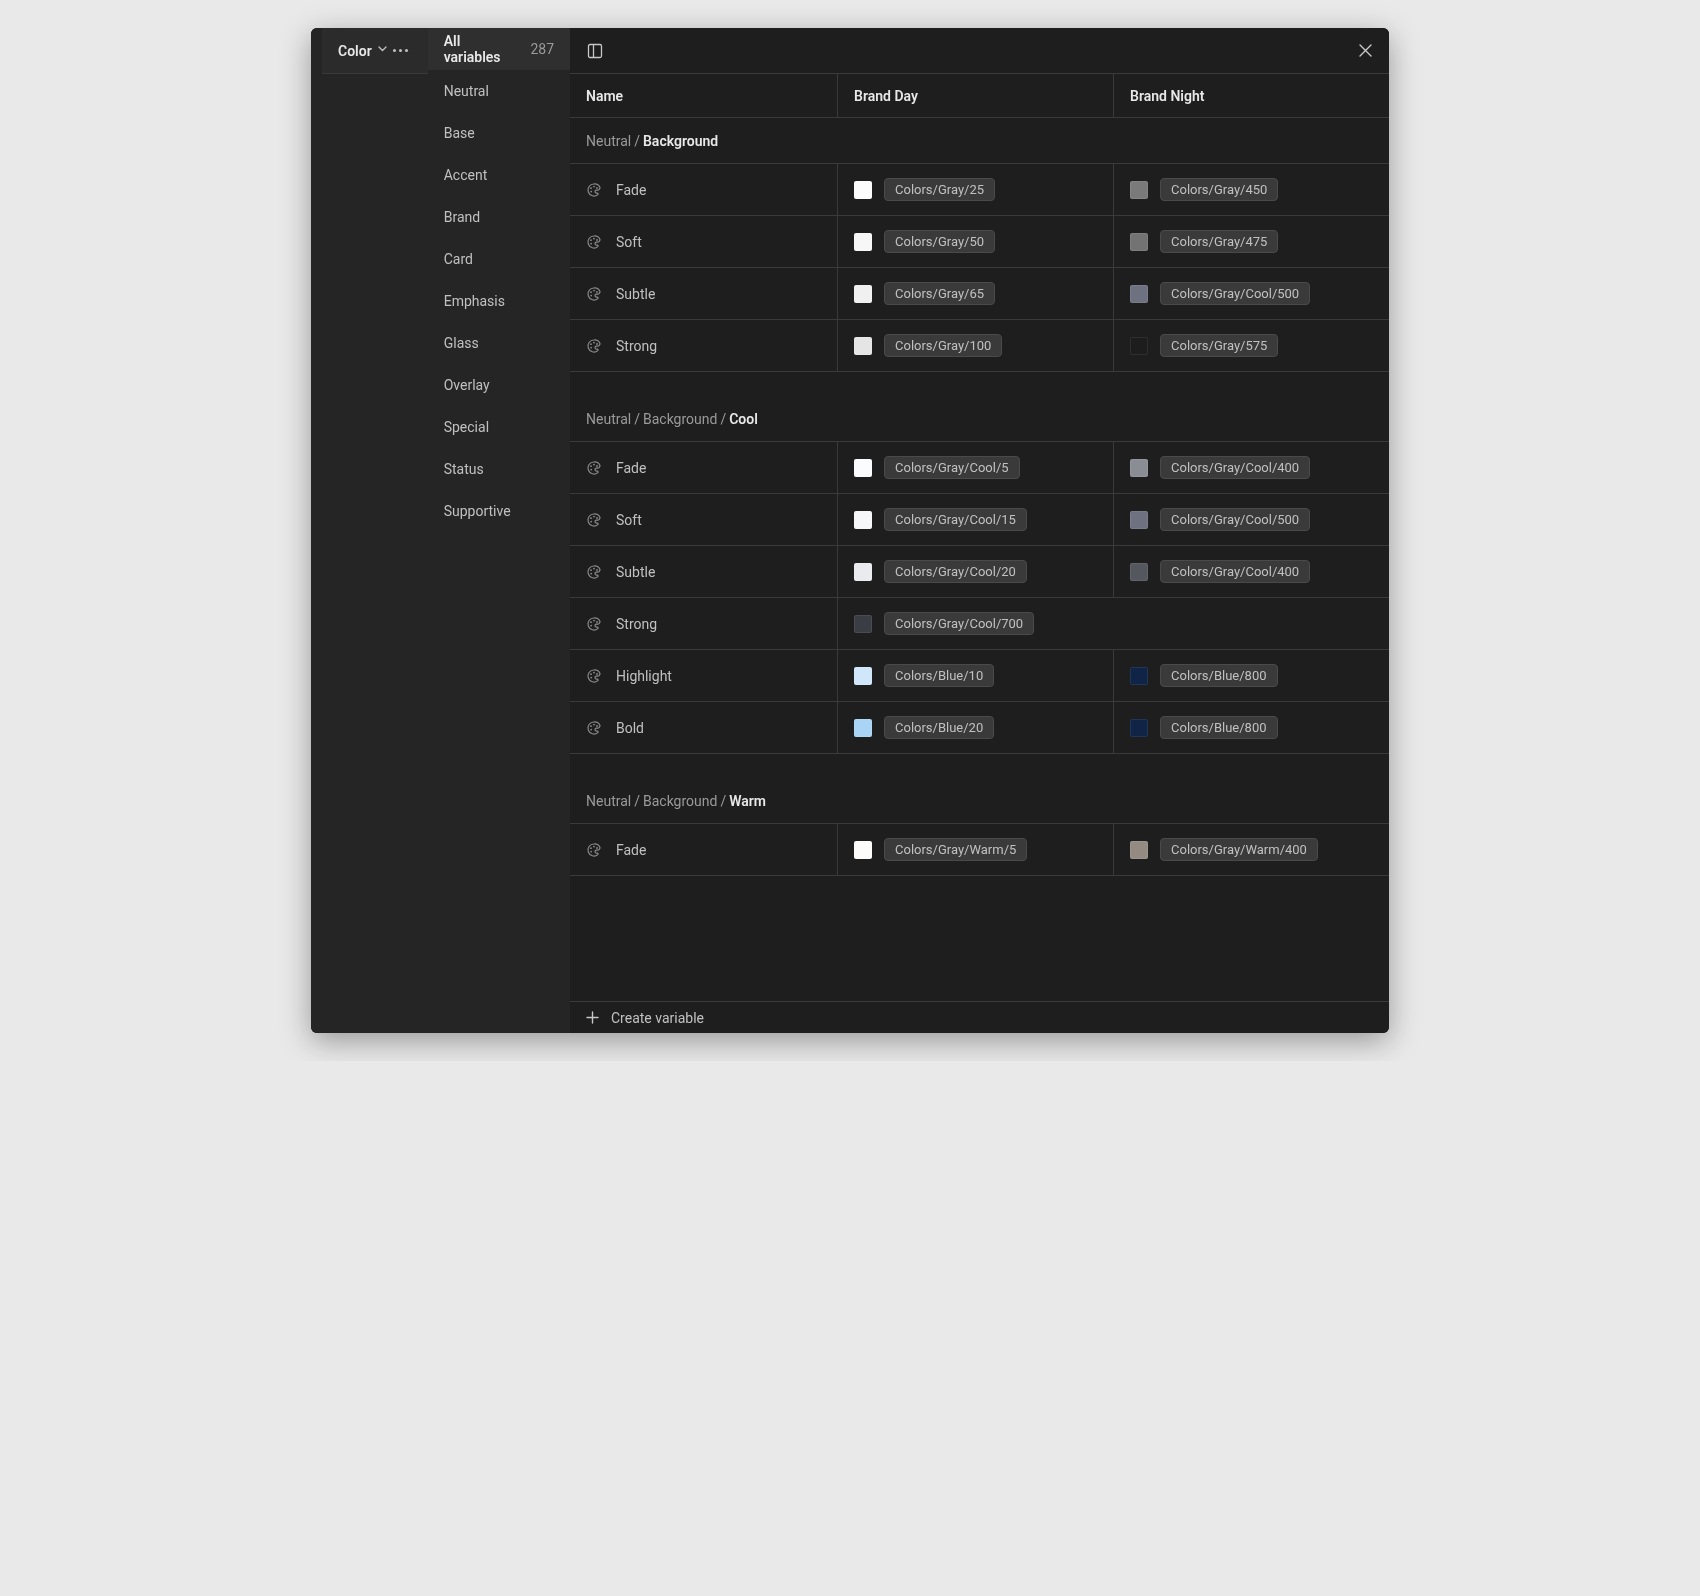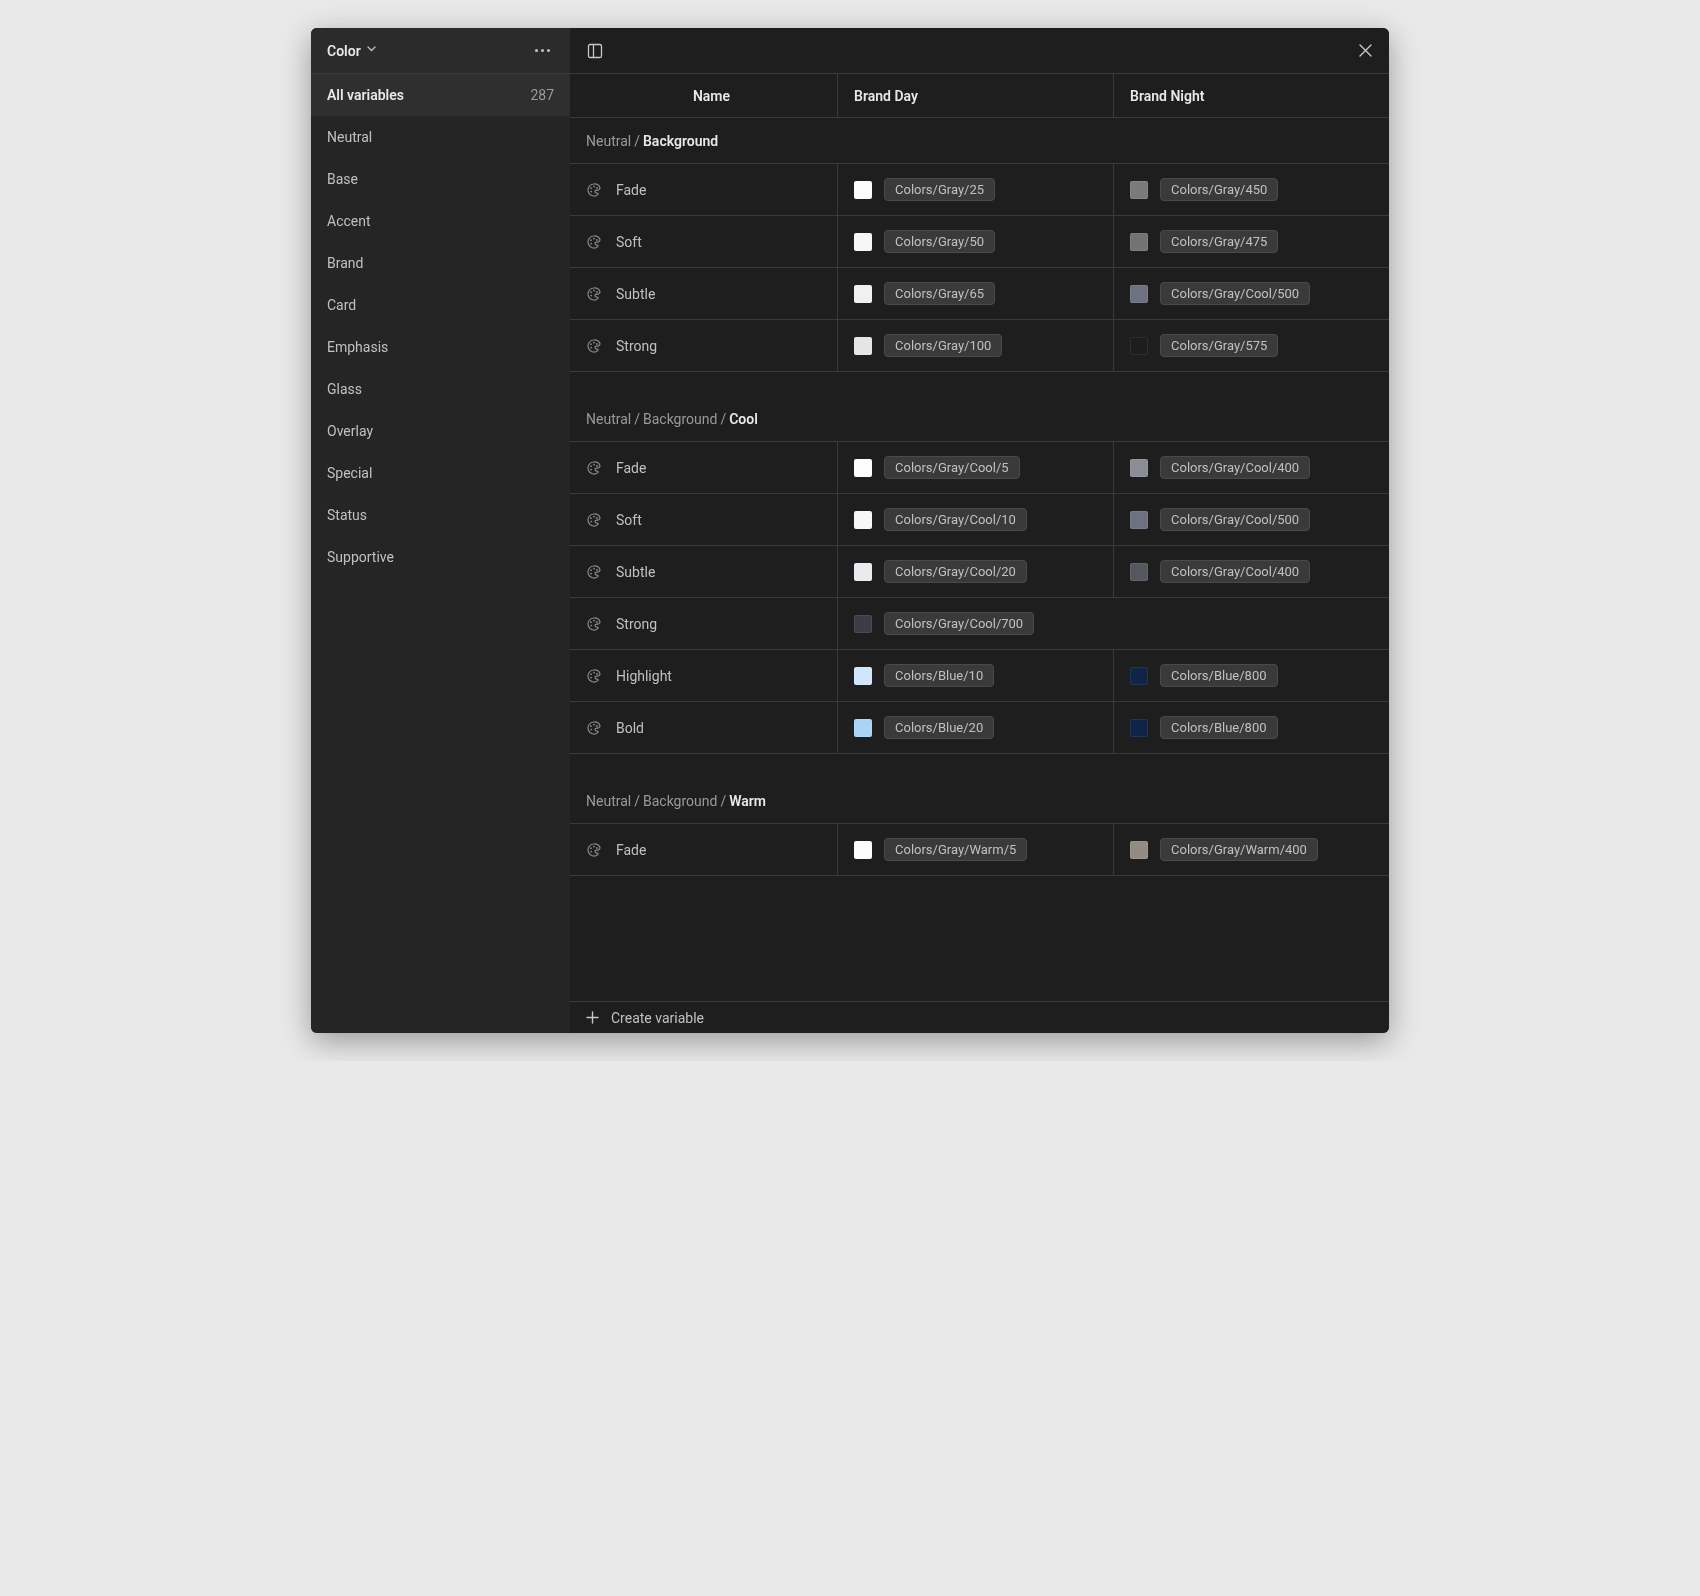--- a/index.html
+++ b/index.html
@@ -38,22 +38,22 @@
     overflow:hidden;
     display:flex;
     box-shadow:0 8px 30px rgba(0,0,0,.35);
     position:relative;
   }
   
   .sidebar{
     width:259px;
     background:var(--bg-sidebar);
     display:flex;
-    flex-direction:column;
     flex-shrink:0;
+    padding-left:11px;
   }
   .sidebar-header{
     height:46px;
     display:flex;
     align-items:center;
     justify-content:space-between;
     padding:0 14px 0 16px;
     border-bottom:1px solid var(--border);
     background:#2b2b2b;
   }
@@ -106,21 +106,21 @@
   .columns-header{
     height:44px;
     display:flex;
     align-items:stretch;
     border-bottom:1px solid var(--border);
     font-weight:600;
     background:var(--bg-panel);
   }
   .col{border-right:1px solid var(--border);display:flex;align-items:center;}
   .col:last-child{border-right:none;}
-  .col-name{width:268px;padding-left:16px;justify-content:center;}
+  .col-name{width:268px;padding-left:16px;}
   .col-mode{flex:1;padding-left:16px;min-width:0;}
   .table-body{
     flex:1;
     overflow-y:auto;
     overflow-x:hidden;
   }
   .section-header{
     height:46px;
     display:flex;
     align-items:center;
@@ -398,21 +398,21 @@
                 <circle cx="5" cy="6.2" r=".9" fill="#8a8a8a"></circle>
                 <circle cx="8" cy="4.6" r=".9" fill="#8a8a8a"></circle>
                 <circle cx="11" cy="6" r=".9" fill="#8a8a8a"></circle>
                 <circle cx="5.2" cy="9.6" r=".9" fill="#8a8a8a"></circle>
               </svg>
             </span>
             <span class="var-name">Soft</span>
           </div>
           <div class="cell cell-value">
             <span class="swatch" style="background: rgb(246, 247, 249);"></span>
-            <span class="pill">Colors/Gray/Cool/10</span>
+            <span class="pill">Colors/Gray/Cool/15</span>
           </div>
           <div class="cell cell-value">
             <span class="swatch" style="background: rgb(110, 114, 128);"></span>
             <span class="pill">Colors/Gray/Cool/500</span>
           </div>
         </div>
         <div class="var-row">
           <div class="cell cell-name">
             <span class="palette-icon">
               <svg width="16" height="16" viewBox="0 0 16 16">

